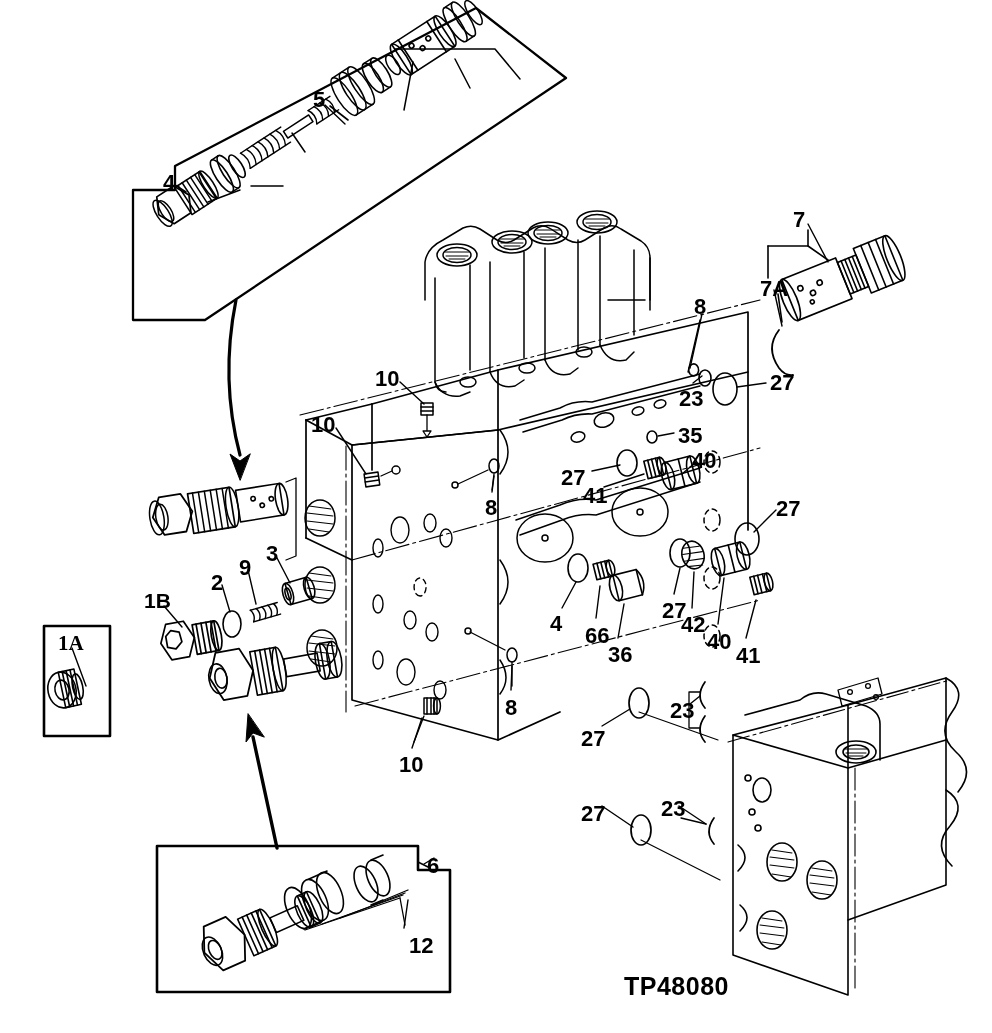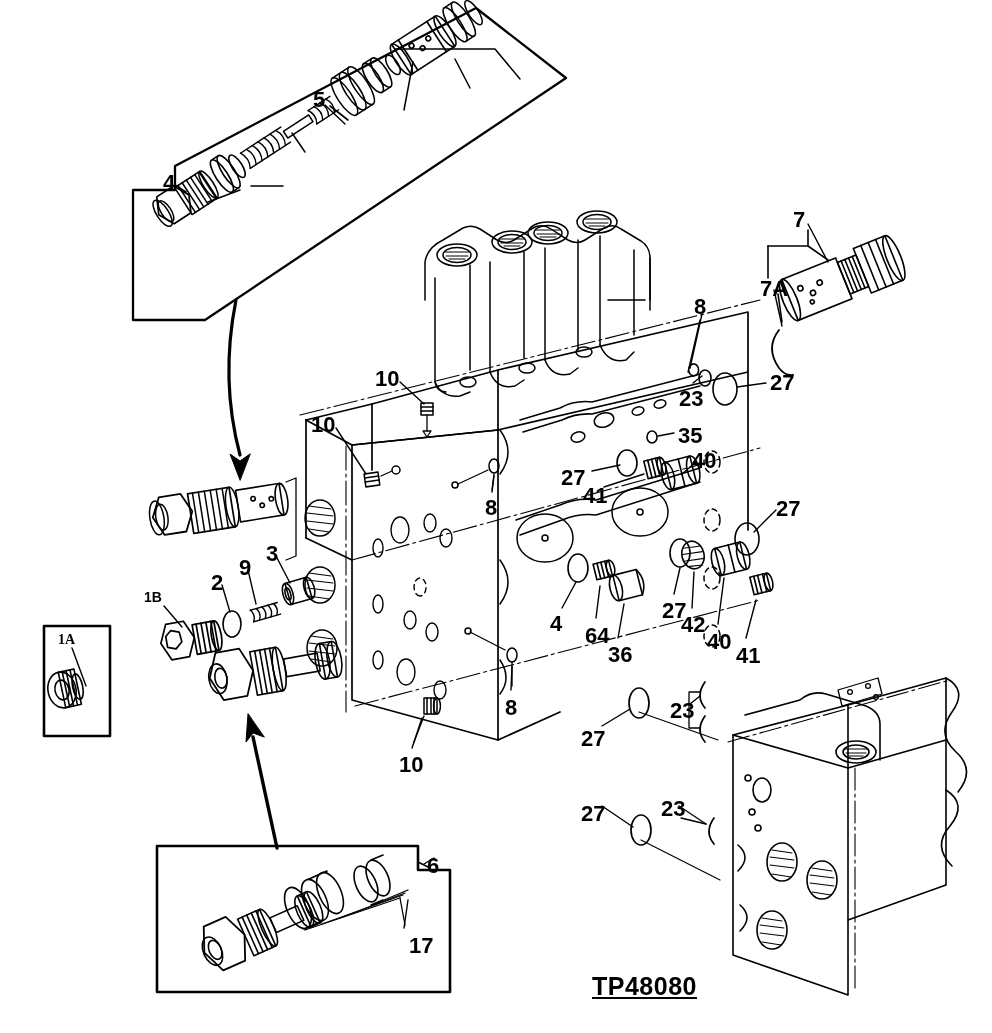--- a/index.html
+++ b/index.html
@@ -30,21 +30,21 @@
   .callout {
     position: absolute;
     font-family: "Liberation Sans", sans-serif;
     font-weight: bold;
     color: #000000;
     white-space: nowrap;
     line-height: 1;
     -webkit-font-smoothing: none;
   }
   .c-lg { font-size: 22px; }
-  .c-md { font-size: 14px; }
+  .c-md { font-size: 21px; }
   .caption {
     position: absolute;
     font-family: "Liberation Sans", sans-serif;
     font-weight: bold;
     font-size: 25px;
     letter-spacing: 0.5px;
     color: #000000;
     white-space: nowrap;
   }
 </style>
@@ -651,37 +651,37 @@
         <div class="callout c-lg" style="left: 770px; top: 372px;">27</div>
         <div class="callout c-lg" style="left: 678px; top: 425px;">35</div>
         <div class="callout c-lg" style="left: 692px; top: 450px;">40</div>
         <div class="callout c-lg" style="left: 561px; top: 467px;">27</div>
         <div class="callout c-lg" style="left: 583px; top: 485px;">41</div>
         <div class="callout c-lg" style="left: 776px; top: 498px;">27</div>
         <div class="callout c-lg" style="left: 375px; top: 368px;">10</div>
         <div class="callout c-lg" style="left: 311px; top: 414px;">10</div>
         <div class="callout c-lg" style="left: 485px; top: 497px;">8</div>
         <div class="callout c-lg" style="left: 550px; top: 613px;">4</div>
-        <div class="callout c-lg" style="left: 585px; top: 625px;">64</div>
+        <div class="callout c-lg" style="left: 585px; top: 625px;">66</div>
         <div class="callout c-lg" style="left: 608px; top: 644px;">36</div>
         <div class="callout c-lg" style="left: 662px; top: 600px;">27</div>
         <div class="callout c-lg" style="left: 681px; top: 614px;">42</div>
         <div class="callout c-lg" style="left: 707px; top: 631px;">40</div>
         <div class="callout c-lg" style="left: 736px; top: 645px;">41</div>
         <div class="callout c-lg" style="left: 505px; top: 697px;">8</div>
         <div class="callout c-lg" style="left: 399px; top: 754px;">10</div>
         <div class="callout c-lg" style="left: 211px; top: 572px;">2</div>
         <div class="callout c-lg" style="left: 239px; top: 557px;">9</div>
         <div class="callout c-lg" style="left: 266px; top: 543px;">3</div>
         <div class="callout c-md" style="left: 144px; top: 590px;">1B</div>
         <div class="callout c-md" style="left: 58px; top: 633px; font-family: Liberation Serif, serif;">1A</div>
         <div class="callout c-lg" style="left: 581px; top: 728px;">27</div>
         <div class="callout c-lg" style="left: 670px; top: 700px;">23</div>
         <div class="callout c-lg" style="left: 581px; top: 803px;">27</div>
         <div class="callout c-lg" style="left: 661px; top: 798px;">23</div>
         <div class="callout c-lg" style="left: 427px; top: 855px;">6</div>
-        <div class="callout c-lg" style="left: 409px; top: 935px;">17</div>
+        <div class="callout c-lg" style="left: 409px; top: 935px;">12</div>
       </div>
 
-    <div class="caption" id="fig-caption" style="left: 592px; top: 972px; text-decoration: underline;">TP48080</div>
+    <div class="caption" id="fig-caption" style="left: 624px; top: 972px;">TP48080</div>
 
   </div>
 </div>
 
 </body></html>

